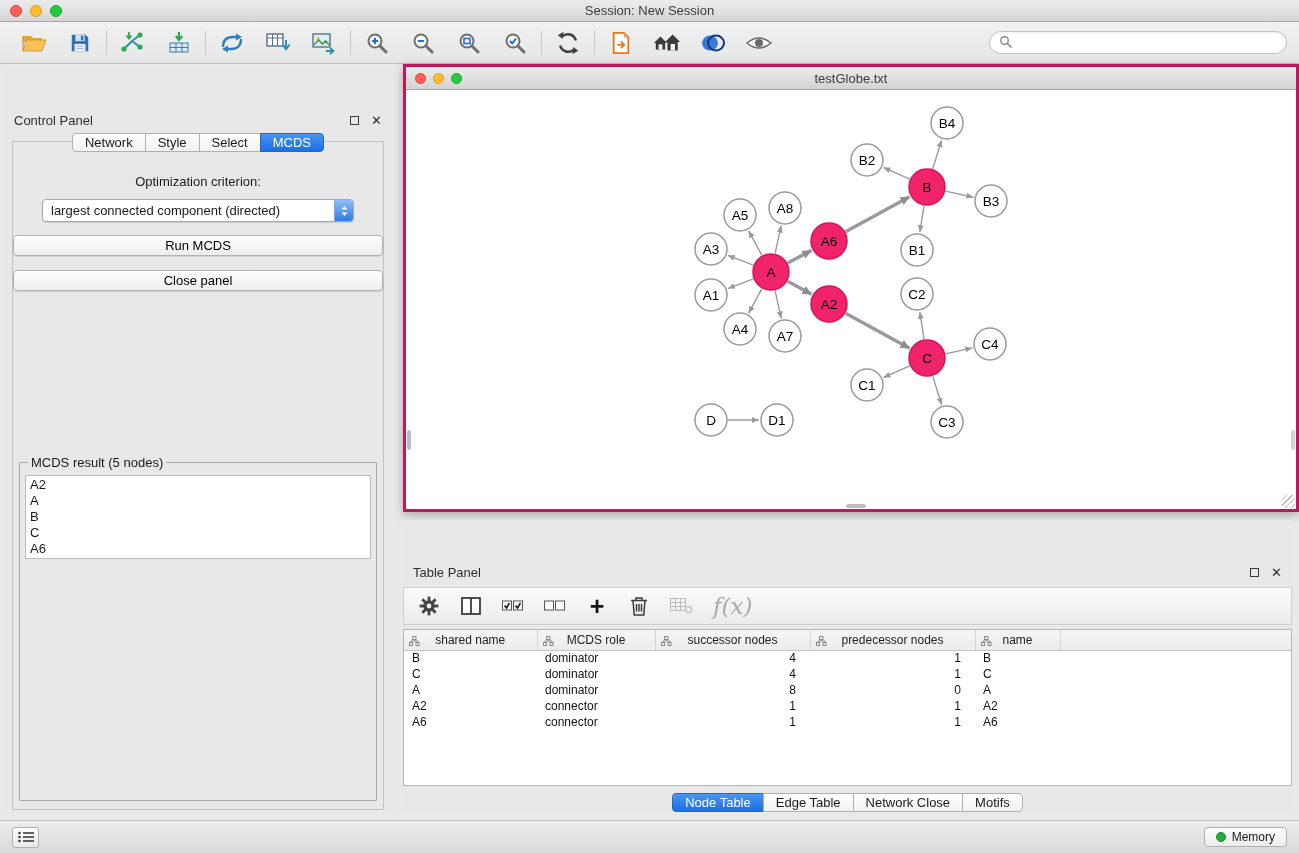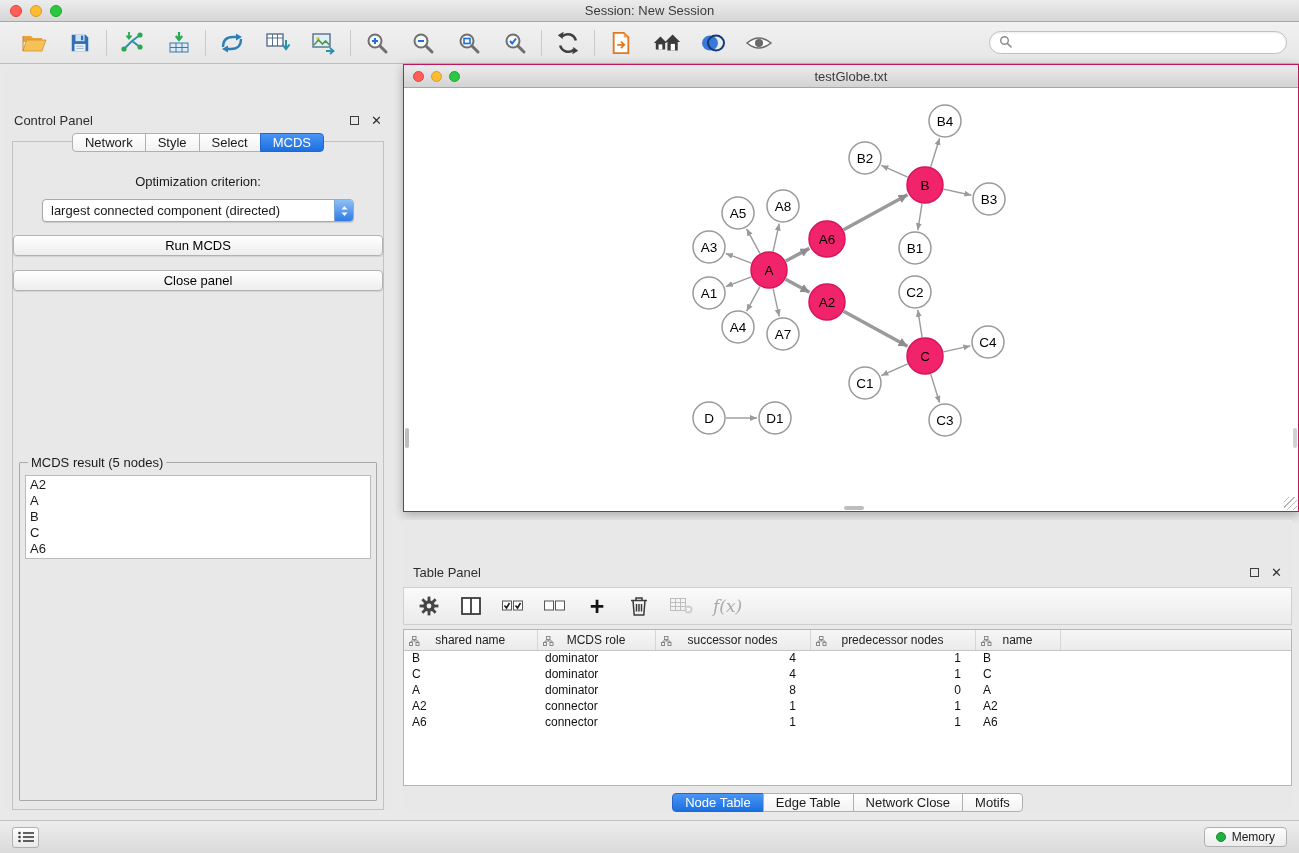--- a/index.html
+++ b/index.html
@@ -61,42 +61,42 @@
   .btn-row { display:flex; justify-content:center; gap:14px; margin-top:13px;flex-direction:column; }
   .aqua-btn { background:linear-gradient(#ffffff,#ededed); border:1px solid #b2b2b2; border-radius:4px;
     padding:2px 14px; font-size:13px; cursor:pointer; box-shadow:0 1px 1px rgba(0,0,0,.1); }
   .cp-spacer { flex:1; }
   .mcds-fieldset { height:346px; margin:0 6px 8px 6px; border:1px solid #a9a9a9; padding:5px; border-radius:1px; }
   .mcds-fieldset legend { padding:0 3px; margin-left:3px; font-size:13px; color:#1a1a1a; }
   .result-list { background:#fff; border:1px solid #bcbcbc; height:100%; padding:1px 4px;
     font-size:13px; line-height:16px; overflow:hidden; }
 
   
-  .net-window { height:448px; border:1px solid #be185d; display:flex; flex-direction:column;
+  .net-window { height:448px; border:3px solid #be185d; display:flex; flex-direction:column;
     background:#fff; box-shadow:0 3px 10px rgba(0,0,0,.28); }
   .net-titlebar { height:23px; background:linear-gradient(#ececec,#d3d3d3); border-bottom:1px solid #a6a6a6;
     position:relative; display:flex; align-items:center; flex:0 0 auto; }
   .net-titlebar .traffic { margin-left:9px; gap:7px; }
   .net-titlebar .light { width:11px; height:11px; }
   .net-canvas { flex:1; position:relative; background:#fff; overflow:hidden; }
   .net-canvas svg.graph { position:absolute; left:0; top:0; }
   .scroll-handle-v { position:absolute; left:1px; top:340px; width:4px; height:20px; background:#bdbdbd; border-radius:2px; cursor:pointer; }
   .scroll-handle-v2 { position:absolute; right:1px; top:340px; width:4px; height:20px; background:#d2d2d2; border-radius:2px; cursor:pointer; }
   .scroll-handle-h { position:absolute; left:440px; bottom:1px; height:4px; width:20px; background:#bdbdbd; border-radius:2px; cursor:pointer; }
   .resize-grip { position:absolute; right:1px; bottom:1px; width:13px; height:13px; cursor:nwse-resize;
     background:repeating-linear-gradient(135deg, transparent 0 3px, #b9b9b9 3px 4px); }
 
   
   .gap8 { height:8px; flex:0 0 auto; }
   .table-panel { flex:1; display:flex; flex-direction:column; background:#e8e8e8; margin:0 7px 8px 0; }
   .tp-toolbar { height:38px; margin:2px 0 0 0; border:1px solid #cfcfcf;
     background:linear-gradient(#fafafa,#ebebeb); display:flex; align-items:center; gap:20px; padding:0 14px; flex:0 0 auto; }
   .tp-icon { min-width:22px; height:26px; display:flex; align-items:center; justify-content:center; cursor:pointer; }
   .plus-glyph { font-size:25px; font-weight:bold; color:#141414; line-height:22px; }
-  .fx-glyph { font-family:"DejaVu Serif",serif; font-style:italic; font-size:17px; color:#a9a9a9; }
+  .fx-glyph { font-family:"DejaVu Serif",serif; font-style:italic; font-size:23px; color:#a9a9a9; }
   .tp-table-wrap { flex:1; margin-top:4px; border:1px solid #b5b5b5; background:#fff; overflow:hidden; }
   table.data { border-collapse:collapse; table-layout:fixed; width:100%; font-size:12px; }
   table.data col.c0{width:133px} table.data col.c1{width:118px} table.data col.c2{width:155px}
   table.data col.c3{width:165px} table.data col.c4{width:85px} table.data col.c5{width:auto}
   table.data th { position:relative; height:20px; background:linear-gradient(#f6f6f6,#ebebeb);
     border-bottom:1px solid #c6c6c6; border-right:1px solid #d6d6d6; font-weight:normal; color:#222;
     text-align:center; overflow:hidden; white-space:nowrap; cursor:pointer; }
   table.data th.filler { border-right:none; }
   table.data th .th-icon { position:absolute; left:5px; top:5px; }
   table.data td { height:16px; padding:0 8px; white-space:nowrap; overflow:hidden; color:#111; cursor:default; }

